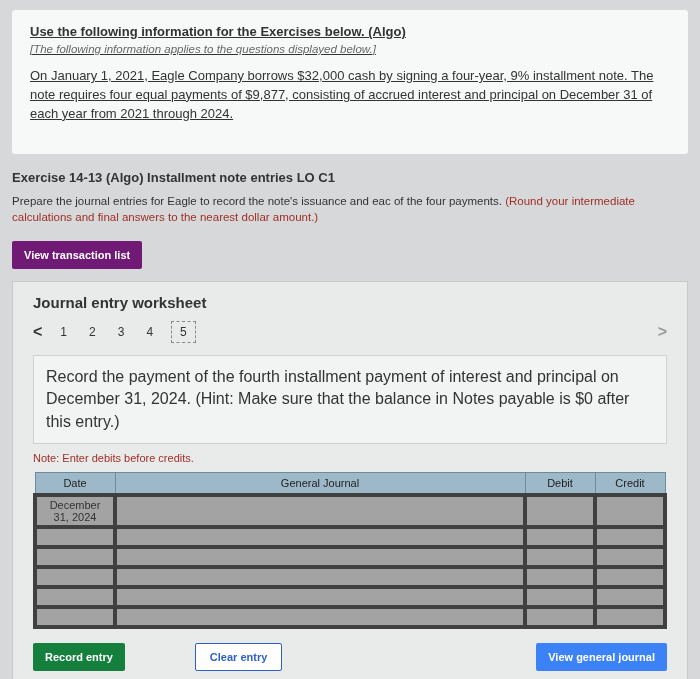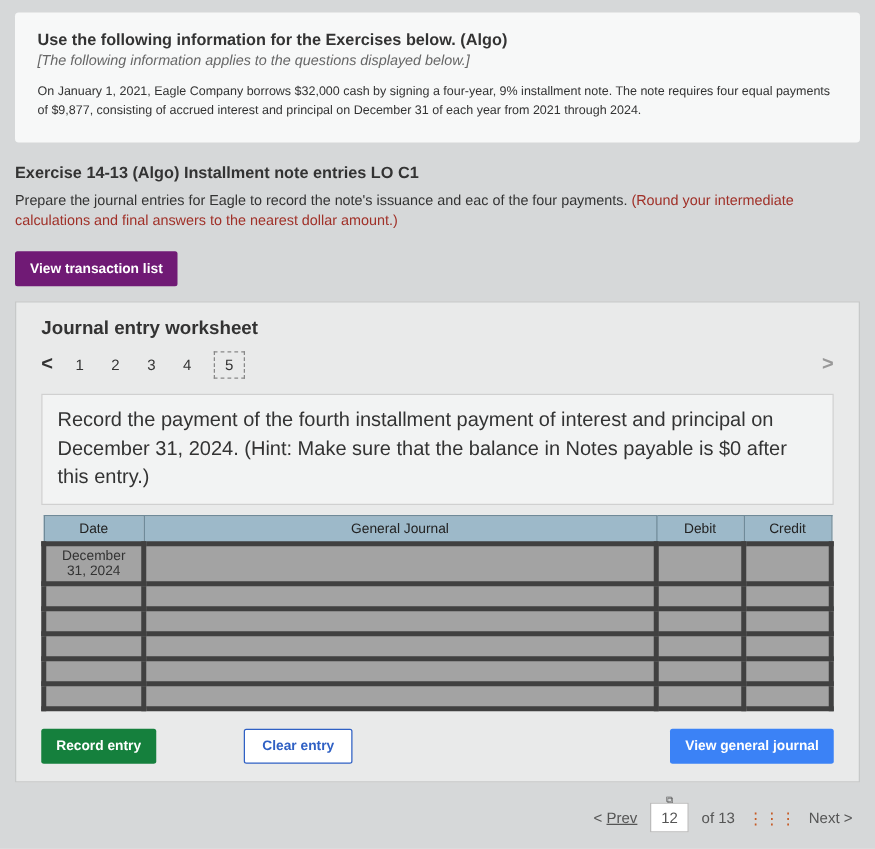--- a/index.html
+++ b/index.html
@@ -8,26 +8,27 @@
     background: #d6d8d9;
     width: 700px;
     height: 679px;
     overflow: hidden;
     font-size: 12px;
     color: #333;
   }
   .info-box {
     background: #f7f8f8;
     margin: 10px 12px 0 12px;
-    padding: 14px 18px 18px 18px;
+    padding: 14px 18px 30px 18px;
     border-radius: 3px;
+    text-decoration: underline;
   }
   .info-title { font-weight: bold; font-size: 13px; margin-bottom: 4px; }
   .info-sub { font-style: italic; color: #666; font-size: 11.5px; margin-bottom: 12px; }
-  .info-body { font-size: 10px; line-height: 1.45; }
+  .info-body { font-size: 13px; line-height: 1.45; }
   .exercise-head { font-weight: bold; font-size: 13px; padding: 16px 12px 8px 12px; }
   .question-body { padding: 0 12px 12px 12px; font-size: 11.5px; line-height: 1.4; }
   .red { color: #a03028; }
   .btn-blue {
     background: #701a75;
     color: #fff;
     border: none;
     padding: 8px 12px;
     font-size: 11px;
     font-weight: bold;
@@ -127,20 +128,21 @@
     <span class="chev">&lt;</span>
     <span class="tab-n">1</span>
     <span class="tab-n">2</span>
     <span class="tab-n">3</span>
     <span class="tab-n">4</span>
     <span class="tab-n tab-active">5</span>
     <span class="chev right">&gt;</span>
   </div>
 
   <div class="instruction-box">Record the payment of the fourth installment payment of interest and principal on December 31, 2024. (Hint: Make sure that the balance in Notes payable is $0 after this entry.)</div>
+  <div class="note-red">Note: Enter debits before credits.</div>
 
   <table class="je-table">
     <thead>
       <tr>
         <th class="date-col">Date</th>
         <th class="gj-col">General Journal</th>
         <th class="dc-col">Debit</th>
         <th class="dc-col">Credit</th>
       </tr>
     </thead>

